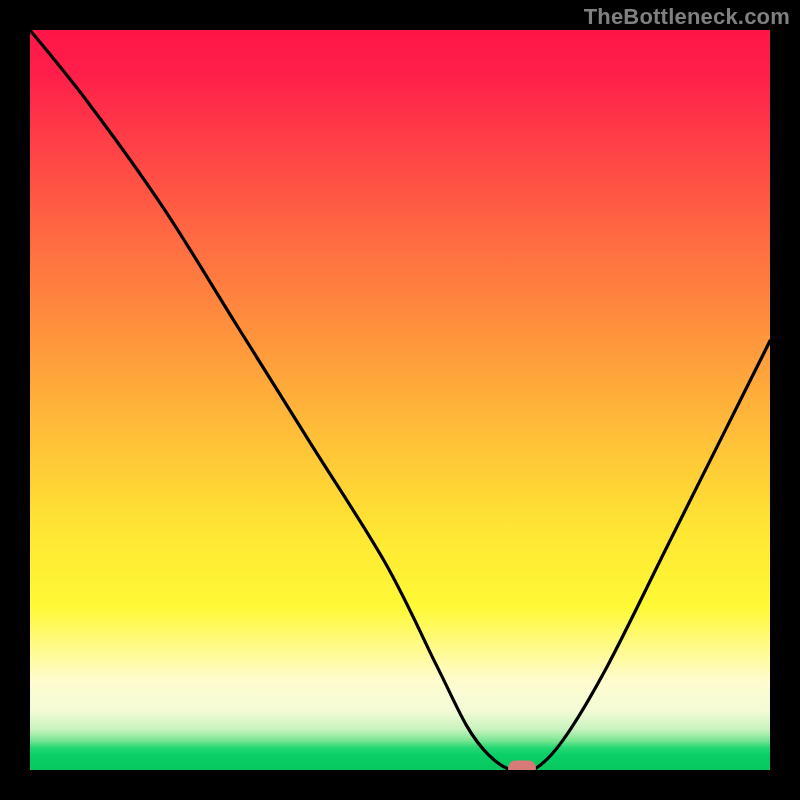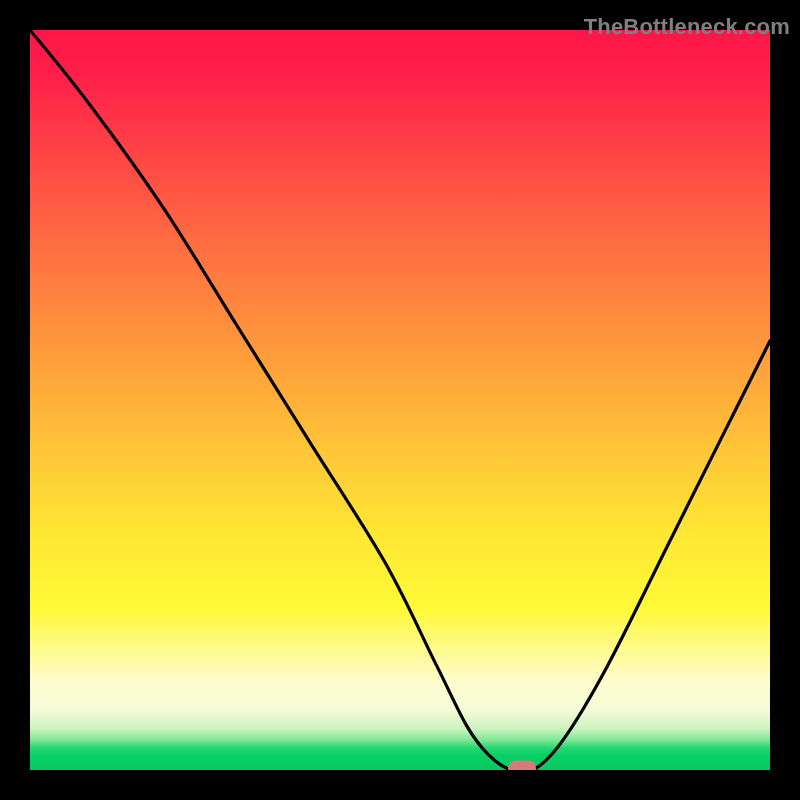--- a/index.html
+++ b/index.html
@@ -20,21 +20,20 @@
   .watermark {
     position: absolute;
     top: 4px;
     right: 10px;
     color: #808080;
     font-size: 22px;
     font-weight: 600;
     letter-spacing: 0.2px;
     z-index: 50;
     user-select: none;
-    margin-top: 10px;
   }
   .plot-area {
     position: absolute;
     left: 30px;
     top: 30px;
     width: 740px;
     height: 740px;
     overflow: hidden;
   }
   .gradient {

